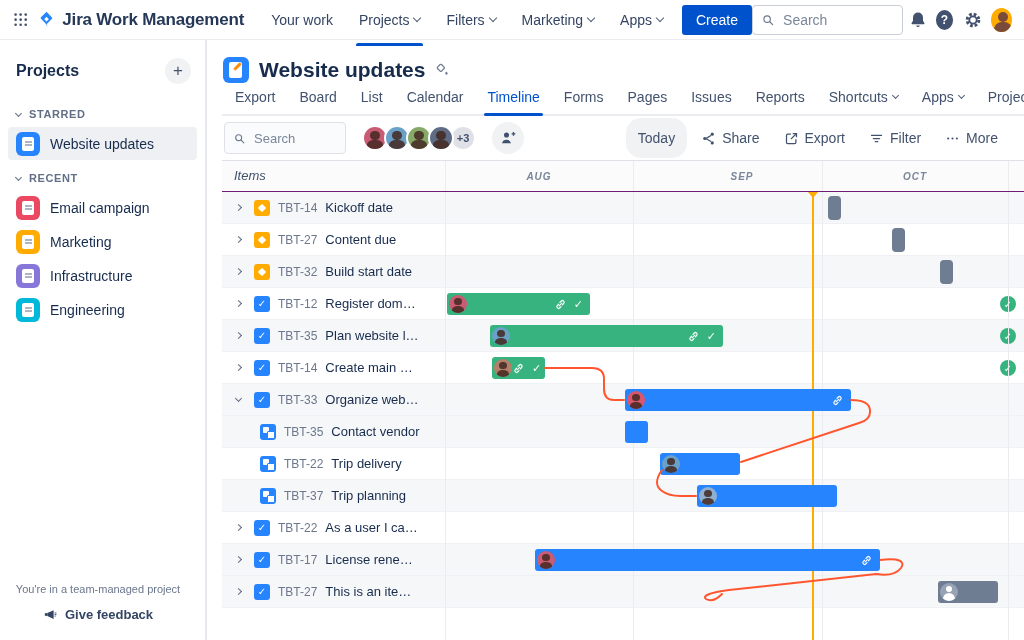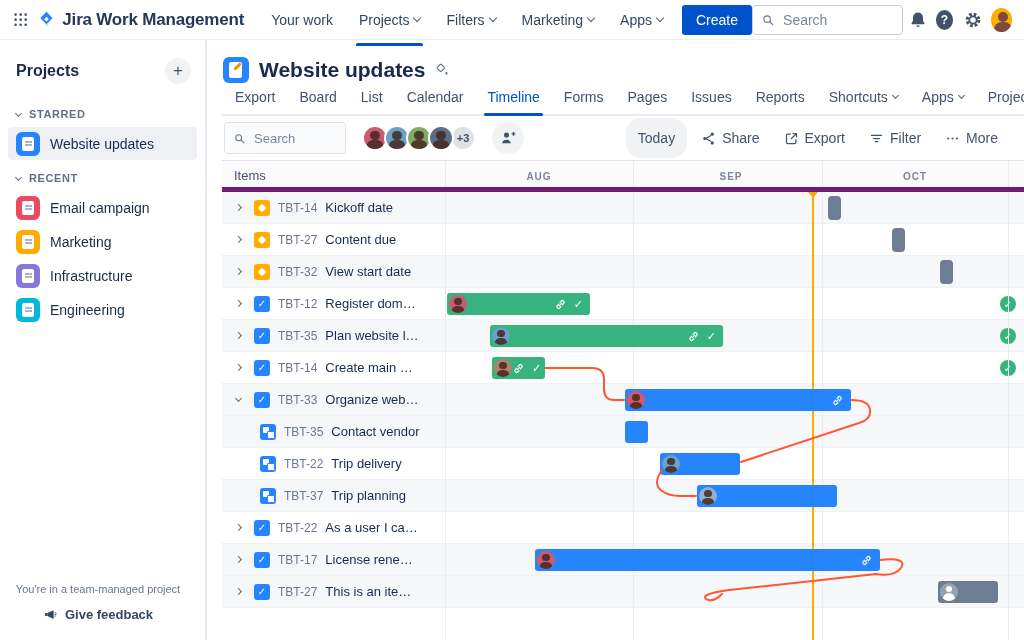--- a/index.html
+++ b/index.html
@@ -88,21 +88,21 @@
   .addperson{width:32px;height:32px;border-radius:50%;background:#F1F2F4;margin-left:8px;display:flex;align-items:center;
     justify-content:center;color:#42526E;cursor:pointer;}
   .addperson svg{width:18px;height:18px;}
   .tb-right{margin-left:auto;display:flex;align-items:center;gap:4px;}
   .tb-btn{display:flex;align-items:center;gap:6px;height:40px;padding:0 10px;border:none;background:transparent;
     border-radius:15px;font-size:14px;font-weight:500;color:#42526E;cursor:pointer;font-family:inherit;white-space:nowrap;}
   .tb-btn svg{width:15px;height:15px;}
   .tb-btn.ghost{background:#F1F2F4;padding:0 12px;}
   
   .tl{position:relative;width:802px;border-top:1px solid #DFE1E6;}
-  .tl-head{position:relative;height:31px;background:#FBFBFC;border-bottom:5px solid #701a75;}
+  .tl-head{position:relative;height:31px;background:#FBFBFC;border-bottom:1px solid #701a75;font-style:italic;}
   .tl-items-h{position:absolute;left:12px;top:7px;font-size:13px;color:#42526E;}
   .month{position:absolute;top:10px;transform:translateX(-50%);font-size:10px;font-weight:700;letter-spacing:1px;color:#7A869A;}
   .tl-body{position:relative;width:802px;height:448px;}
   .row{position:relative;height:32px;border-bottom:1px solid #F0F1F4;background:#fff;}
   .row.shade{background:#F6F7F9;}
   .cell{position:absolute;left:0;top:0;width:223px;height:100%;display:flex;align-items:center;gap:8px;padding-left:8px;}
   .cell .chevbox{width:16px;height:16px;display:flex;align-items:center;justify-content:center;cursor:pointer;flex:0 0 16px;}
   .chev-r{width:5px;height:5px;border-right:1.7px solid #5E6C84;border-bottom:1.7px solid #5E6C84;transform:rotate(-45deg);}
   .chev-d{width:5px;height:5px;border-right:1.7px solid #5E6C84;border-bottom:1.7px solid #5E6C84;transform:rotate(45deg);margin-top:-2px;}
   .t-ic{width:16px;height:16px;border-radius:3px;position:relative;flex:0 0 16px;}
@@ -386,21 +386,21 @@
               </span>
               <span>More</span>
             </button>
           </div>
       </div>
 
       <div class="tl">
         <div class="tl-head" id="tl-head">
           <span class="tl-items-h">Items</span>
         <span class="month" style="left: 317px;">AUG</span>
-            <span class="month" style="left: 509px;">SEP</span>
+            <span class="month" style="left: 520px;">SEP</span>
             <span class="month" style="left: 693px;">OCT</span>
             <div class="vline" style="left: 223px;"></div>
             <div class="vline" style="left: 411px;"></div>
             <div class="vline" style="left: 600px;"></div>
             <div class="vline" style="left: 786px;"></div>
           </div>
         <div class="tl-body" id="tl-body">
             <div class="vline" style="left: 223px;"></div>
             <div class="vline" style="left: 411px;"></div>
             <div class="vline" style="left: 600px;"></div>
@@ -427,21 +427,21 @@
               </div>
               <div class="bar milestone" style="left: 670px; background: rgb(110, 125, 146);"></div>
             </div>
             <div class="row shade">
               <div class="cell">
                 <span class="chevbox">
                   <span class="chev-r"></span>
                 </span>
                 <span class="t-ic milestone"></span>
                 <span class="rkey">TBT-32</span>
-                <span class="rlabel">View start date</span>
+                <span class="rlabel">Build start date</span>
               </div>
               <div class="bar milestone" style="left: 718px; background: rgb(110, 125, 146);"></div>
             </div>
             <div class="row">
               <div class="cell">
                 <span class="chevbox">
                   <span class="chev-r"></span>
                 </span>
                 <span class="t-ic task"></span>
                 <span class="rkey">TBT-12</span>

